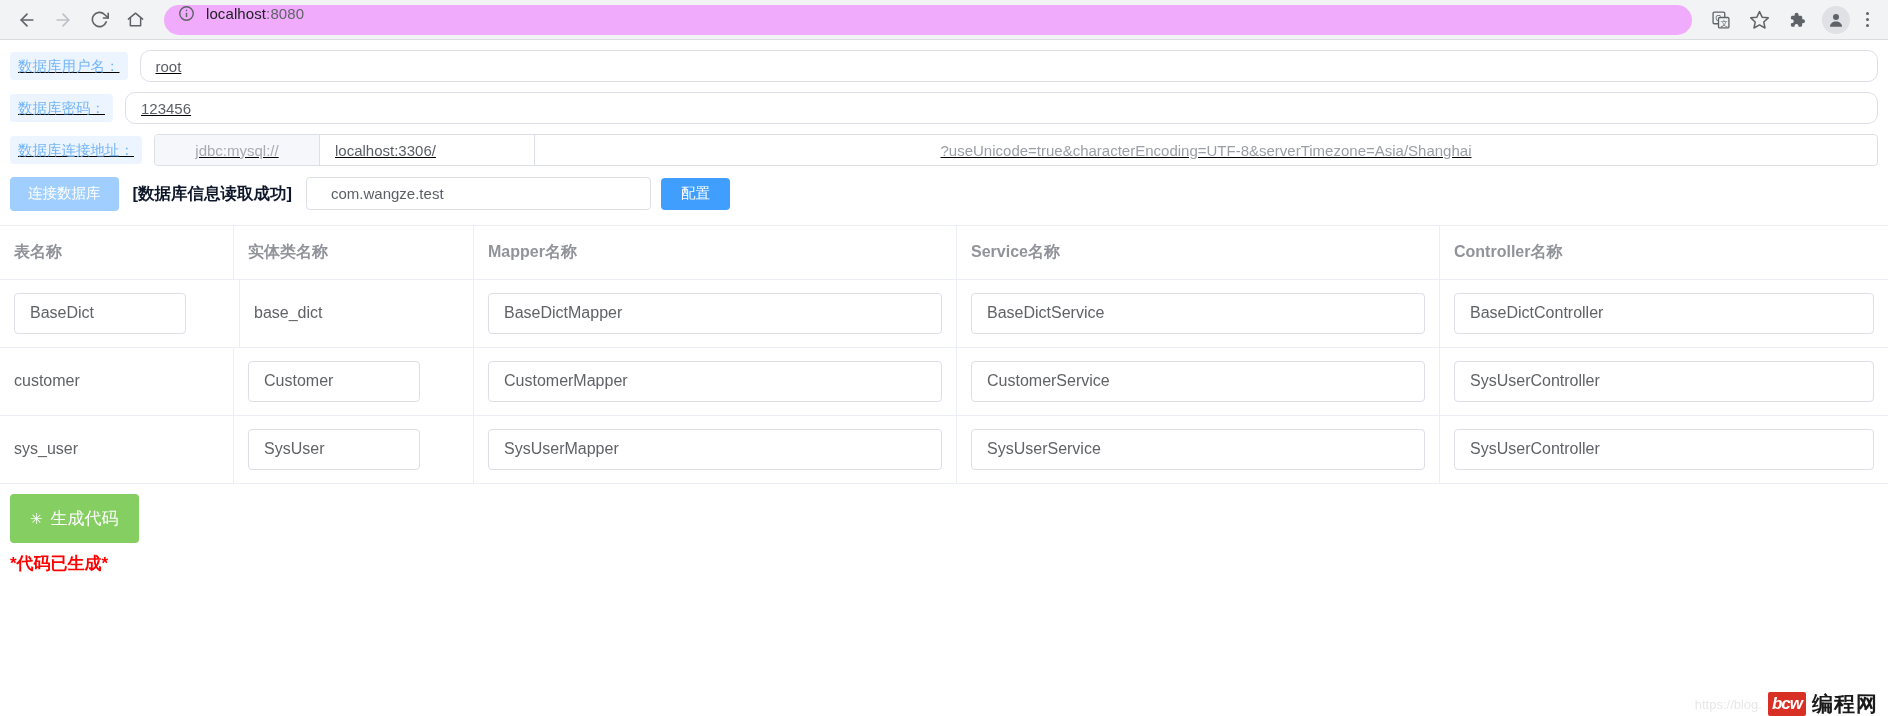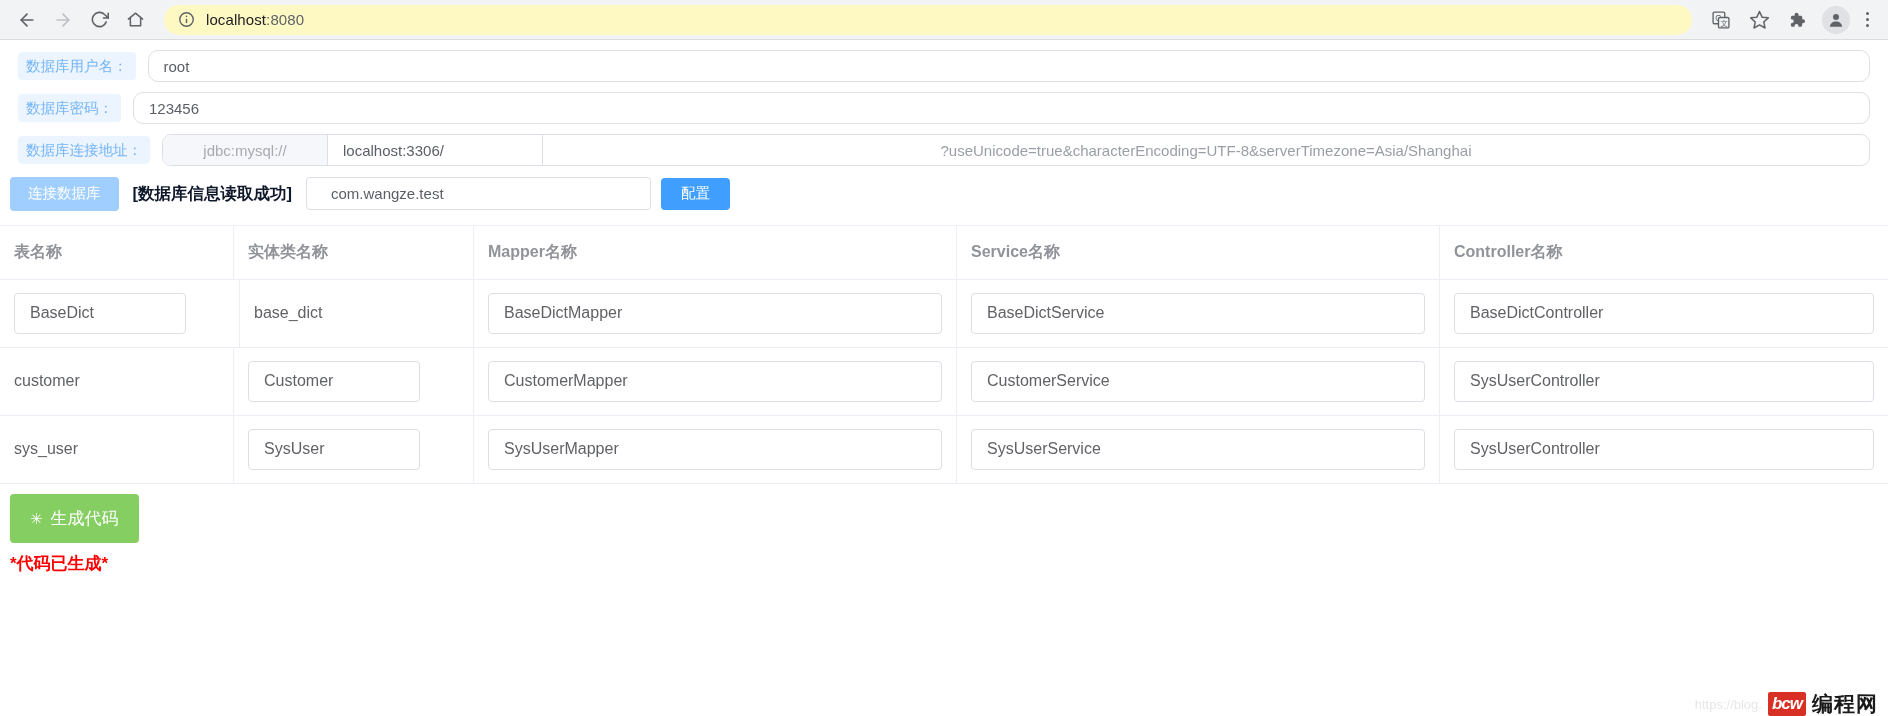--- a/index.html
+++ b/index.html
@@ -28,24 +28,24 @@
     color: #5f6368;
     flex: 0 0 auto;
     margin-right: 2px;
   }
   .nav-btn.disabled { color: #bdc1c6; }
   .nav-btn svg { display: block; }
 
   .omnibox {
     flex: 1 1 auto;
     height: 30px;
-    background: #fef9c3;
+    background: #f0abfc;
     border-radius: 16px;
     display: flex;
-    align-items: center;
+    align-items: flex-start;
     padding: 0 14px;
     margin: 0 8px 0 10px;
     min-width: 0;
   }
   .omni-info {
     width: 17px; height: 17px;
     flex: 0 0 auto;
     margin-right: 11px;
     color: #5f6368;
   }
@@ -79,22 +79,23 @@
     margin-left: 6px;
   }
   .kebab i { width: 3px; height: 3px; border-radius: 50%; background: #5f6368; margin: 1.5px 0; display: block; }
 
   
   .page { padding: 0; position: relative; height: 676px; }
 
   .form-row {
     display: flex;
     align-items: center;
-    padding: 0 18px;
+    padding: 0 10px;
     margin-top: 10px;
+    text-decoration: underline;
   }
   .chip {
     background: #ecf5ff;
     color: #74b5f8;
     font-size: 14.5px;
     padding: 5px 8px;
     border-radius: 4px;
     white-space: nowrap;
     flex: 0 0 auto;
     line-height: 1.3;
@@ -112,21 +113,21 @@
     margin-left: 12px;
     background: #fff;
     overflow: hidden;
     white-space: nowrap;
   }
   .seg-group {
     flex: 1 1 auto;
     display: flex;
     margin-left: 12px;
     border: 1px solid #dcdfe6;
-    border-radius: 9px;
+    border-radius: 4px;
     overflow: hidden;
     height: 32px;
     background: #fff;
     text-align: center;
   }
   .seg {
     display: flex; align-items: center;
     font-size: 15px;
     padding: 0 15px;
     white-space: nowrap;

